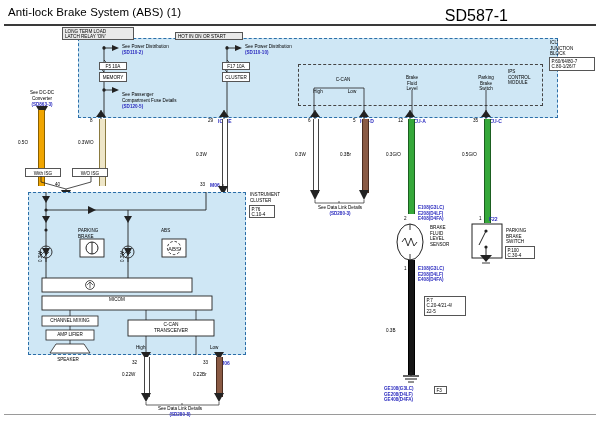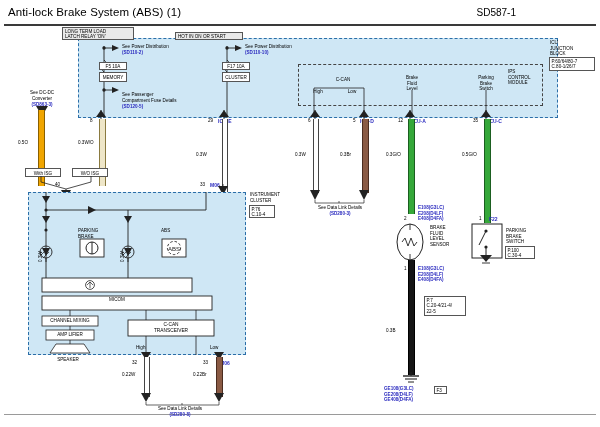--- a/index.html
+++ b/index.html
@@ -1,21 +1,21 @@
 <!DOCTYPE html>
 <html><head>
 <meta charset="utf-8">
 <style>
   html,body{margin:0;padding:0;background:#ffffff;}
   body{width:600px;height:427px;position:relative;overflow:hidden;
        font-family:"Liberation Sans","DejaVu Sans",sans-serif;color:#000;}
   .page{position:absolute;left:0;top:0;width:516px;height:427px;}
   .abs{position:absolute;}
   #title{left:8px;top:6px;font-size:11.5px;letter-spacing:.1px;}
-  #docid{right:0;top:7px;font-size:10px;}
+  #docid{right:8px;top:7px;font-size:16px;}
   #rule{left:4px;top:24px;width:592px;height:0;border-top:2px solid #3a3a3a;}
   #rule2{left:4px;top:414px;width:592px;height:0;border-top:1px solid #9a9a9a;}
 
   
   .blk{background:#cfe7f5;border:1.4px dashed #2b6ea8;box-sizing:border-box;}
   .ibox{border:1px solid #555;background:#fff;font-size:4.6px;line-height:1.18;
         padding:1px 1.5px;box-sizing:border-box;white-space:pre-line;}
   .lbl{font-size:4.6px;line-height:1.2;white-space:pre-line;}
   .lblb{font-size:4.6px;line-height:1.2;white-space:pre-line;font-weight:bold;}
   .navy{color:#2b2bbf;font-weight:bold;}

